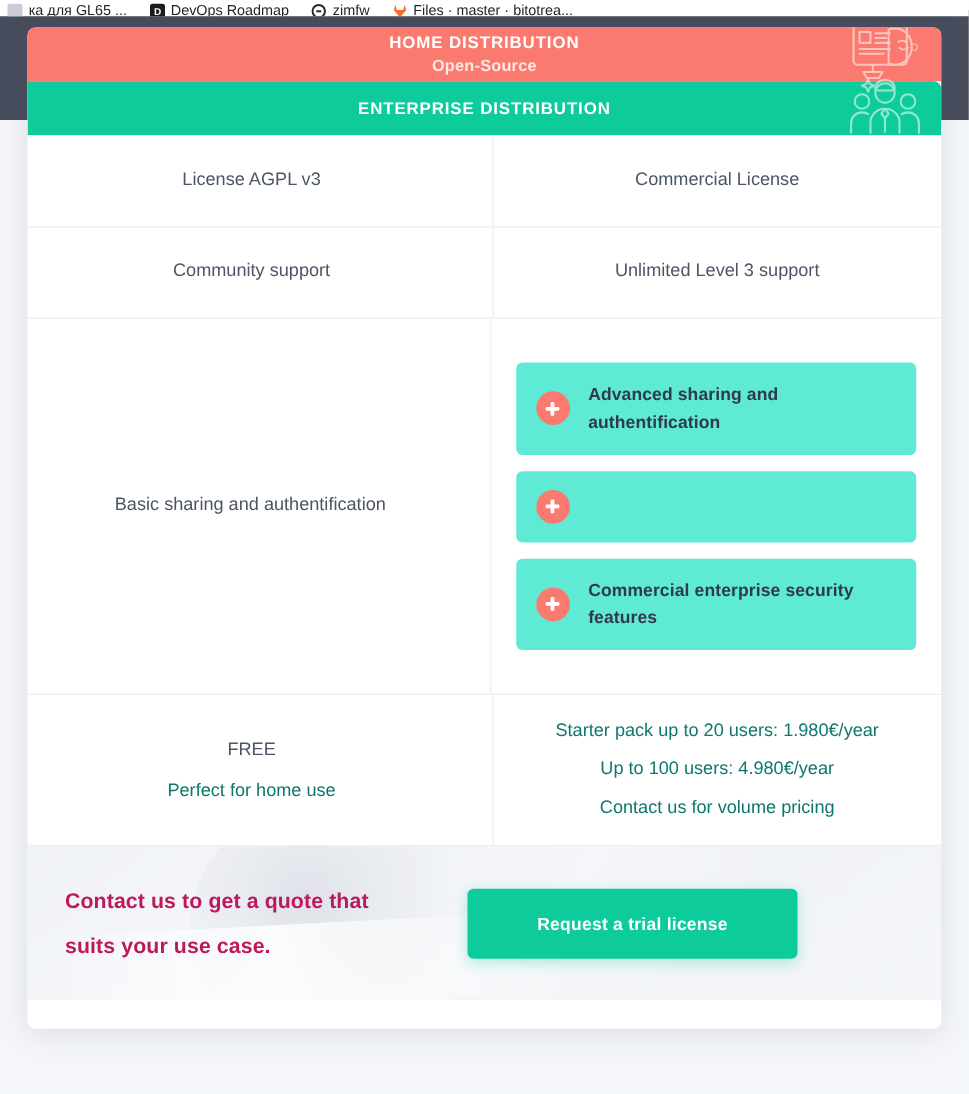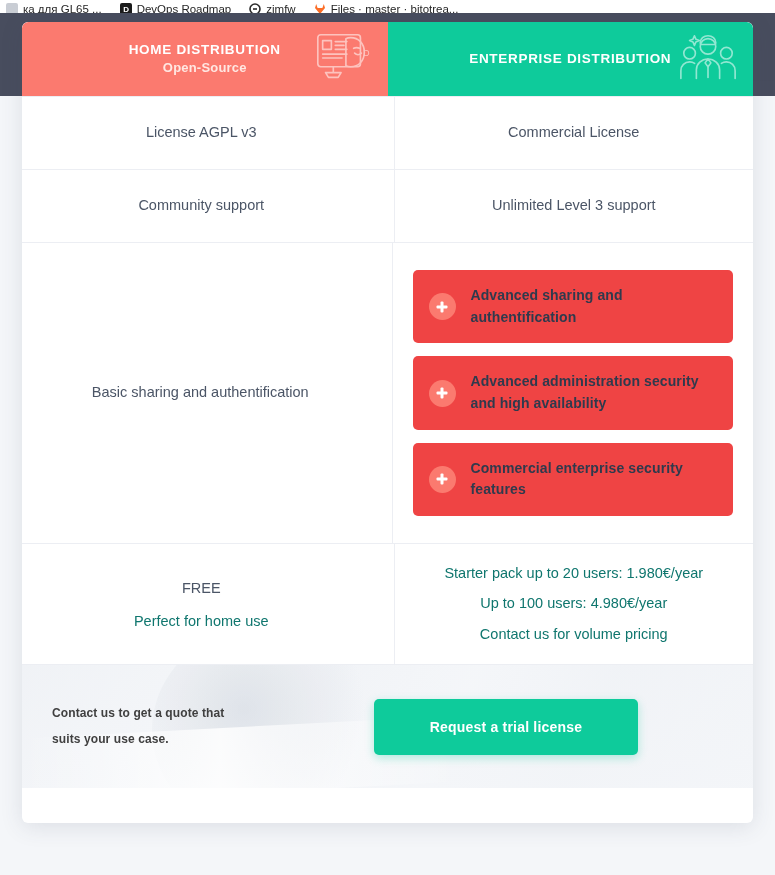--- a/index.html
+++ b/index.html
@@ -56,21 +56,21 @@
     position:absolute; left:22px; top:22px;
     width:731px; height:801px;
     background:#ffffff;
     border-radius:6px;
     box-shadow:0 4px 22px rgba(60,70,90,.13);
     z-index:5;
     overflow:hidden;
   }
 
   
-  .head-row{ display:flex; height:74px; }
+  .head-row{ display:flex; height:86px;flex-direction:column; }
   .head-cell{
     flex:1 1 0; position:relative;
     display:flex; align-items:center; justify-content:center;
     padding:0 22px;
   }
   .head-home{ background:#fb7a6f; border-radius:6px 0 0 0; }
   .head-ent { background:#0ecb9b; border-radius:0 6px 0 0; }
   .head-text{ text-align:center; color:#ffffff; }
   .head-title{
     font-size:13.5px; font-weight:bold; letter-spacing:.7px;
@@ -103,21 +103,21 @@
   
   .row-features .cell{
     min-height:300px;
     align-items:center;
   }
   .cell-features{
     flex-direction:column; justify-content:center; gap:13px;
     padding:20px 20px;
   }
   .fcard{
-    width:100%; background:#ef4444;
+    width:100%; background:#5eead4;
     border-radius:5px;
     display:flex; align-items:center; gap:15px;
     padding:15px 16px;
     text-align:left;
   }
   .fcard-ico{
     width:27px; height:27px; border-radius:50%;
     background:#fb7a6f; flex:none; position:relative;
   }
   .fcard-ico:before, .fcard-ico:after{
@@ -159,21 +159,21 @@
   }
   .cta-bg:after{
     content:""; position:absolute; left:0; top:62px;
     width:440px; height:66px;
     background:linear-gradient(90deg, rgba(255,255,255,.0), rgba(255,255,255,.85) 45%, rgba(255,255,255,0));
     transform:skewY(-3deg);
   }
   .cta-text{
     position:relative; z-index:2;
     margin-left:30px; width:300px;
-    font-size:12px; font-weight:bold; color:#404040;
+    font-size:17px; font-weight:bold; color:#be185d;
     line-height:2.1; letter-spacing:.1px;
   }
   .cta-btn{
     position:relative; z-index:2;
     margin-left:22px;
     width:264px; height:56px;
     background:#0ecb9b; color:#ffffff;
     border:none; border-radius:5px;
     font-family:"Liberation Sans", sans-serif;
     font-size:14px; font-weight:bold; letter-spacing:.2px;
@@ -275,21 +275,20 @@
     <div class="cell">Basic sharing and authentification</div>
     <div class="cell cell-features">
 
       <div class="fcard">
         <span class="fcard-ico"></span>
         <span class="fcard-label">Advanced sharing and authentification</span>
       </div>
 
       <div class="fcard">
         <span class="fcard-ico"></span>
-        <span class="fcard-label">Advanced administration security and high availability</span>
       </div>
 
       <div class="fcard">
         <span class="fcard-ico"></span>
         <span class="fcard-label">Commercial enterprise security features</span>
       </div>
 
     </div>
   </div>
 

